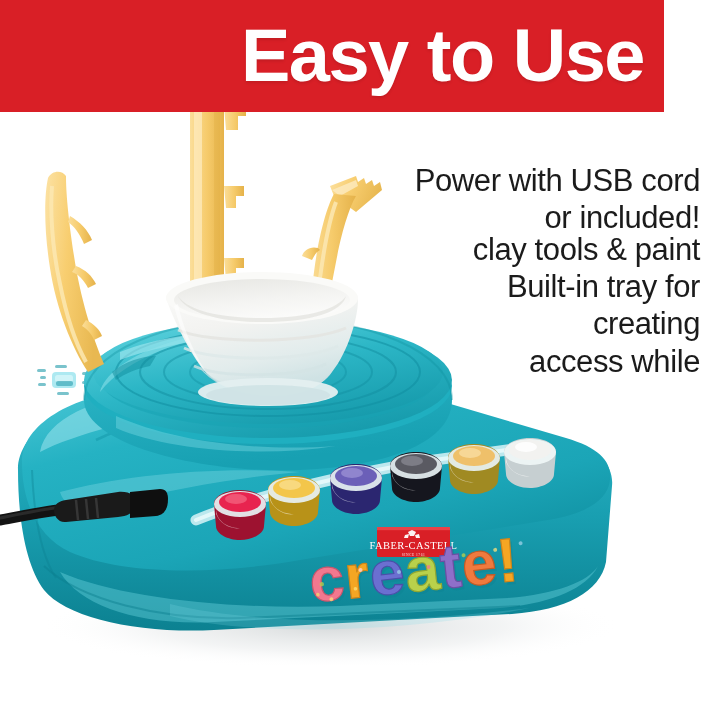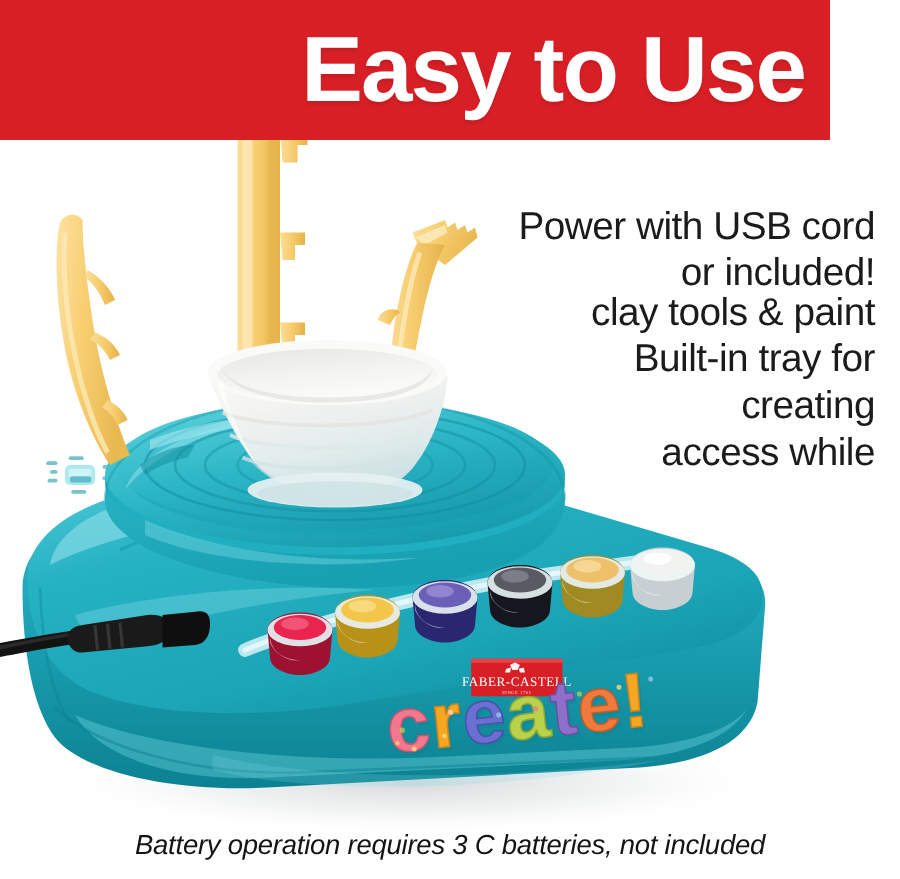--- a/index.html
+++ b/index.html
@@ -370,15 +370,14 @@
     <span class="ln">or included!</span>
   </div>
 
   <div class="copy" id="copy-2">
     <span class="ln">clay tools &amp; paint</span>
     <span class="ln">Built-in tray for</span>
     <span class="ln">creating</span>
     <span class="ln">access while</span>
   </div>
 
-  <div class="caption">Battery operation requires 3 C batteries, not included</div>
 
 </div>
 
 </body></html>

